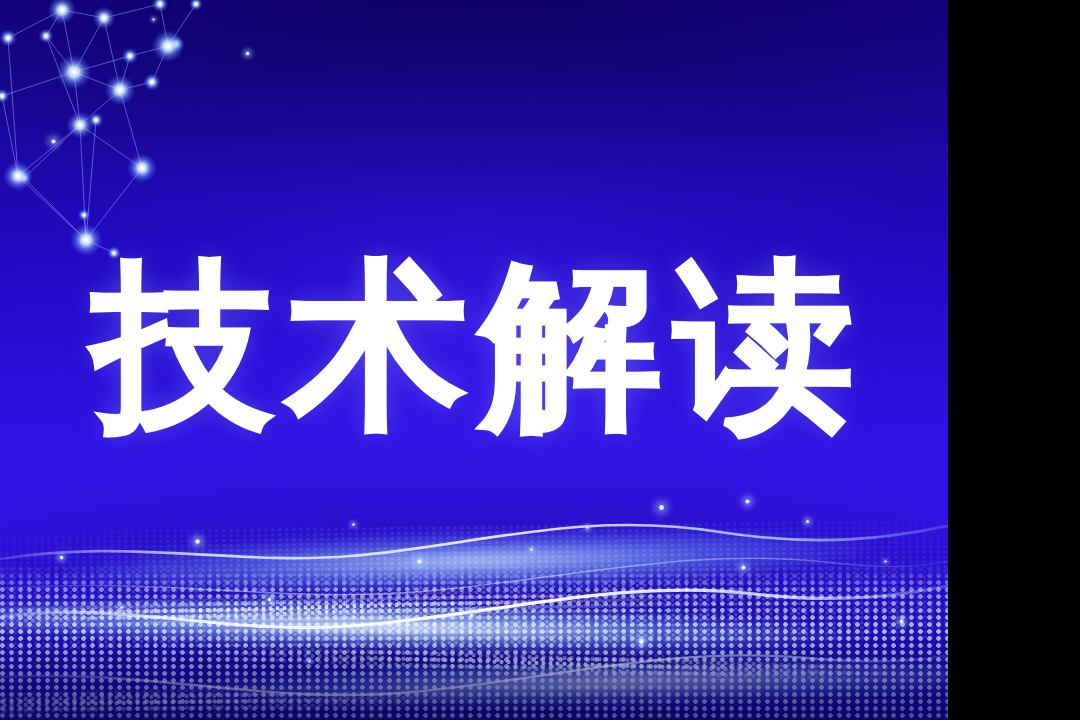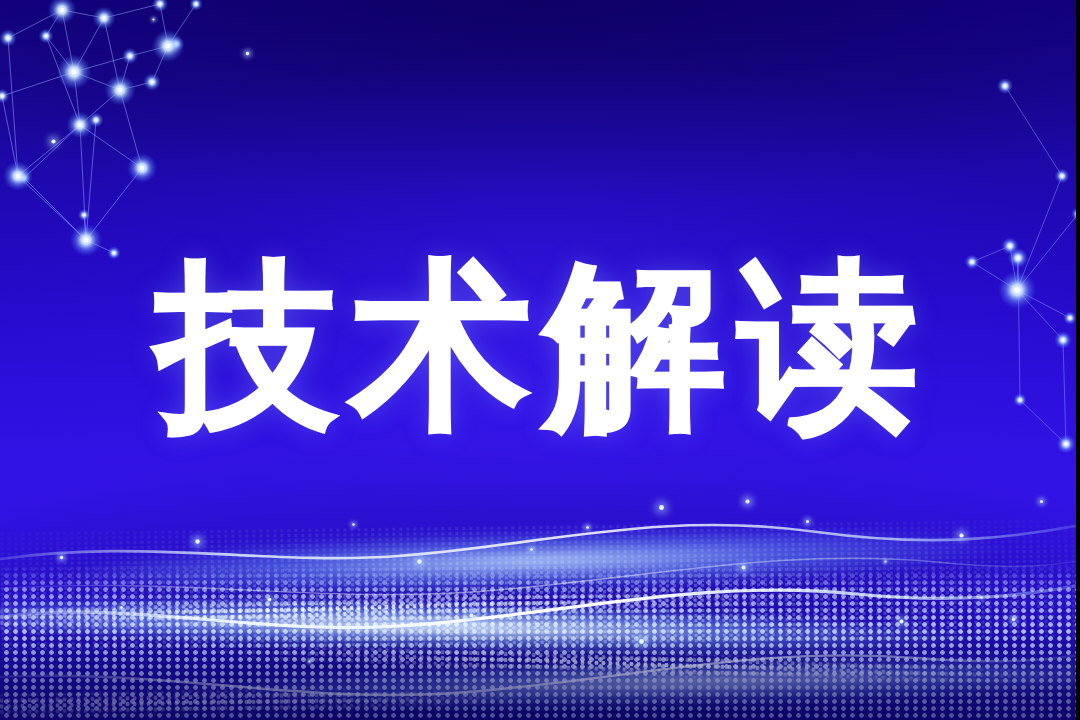--- a/index.html
+++ b/index.html
@@ -8,21 +8,21 @@
     padding: 0;
     background: #000;
   }
   body {
     font-family: "Liberation Sans", "DejaVu Sans", sans-serif;
   }
 
   
   #banner {
     position: relative;
-    width: 1076px;
+    width: 948px;
     height: 720px;
     overflow: hidden;
     background: #14532d;
     user-select: none;
   }
 
   
   .sky {
     position: absolute;
     inset: 0;

